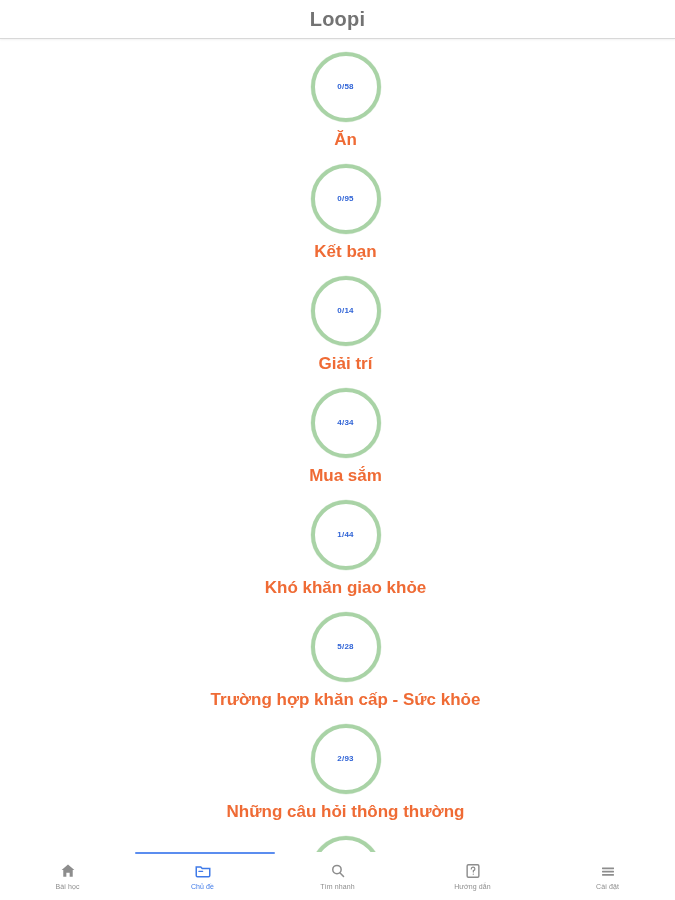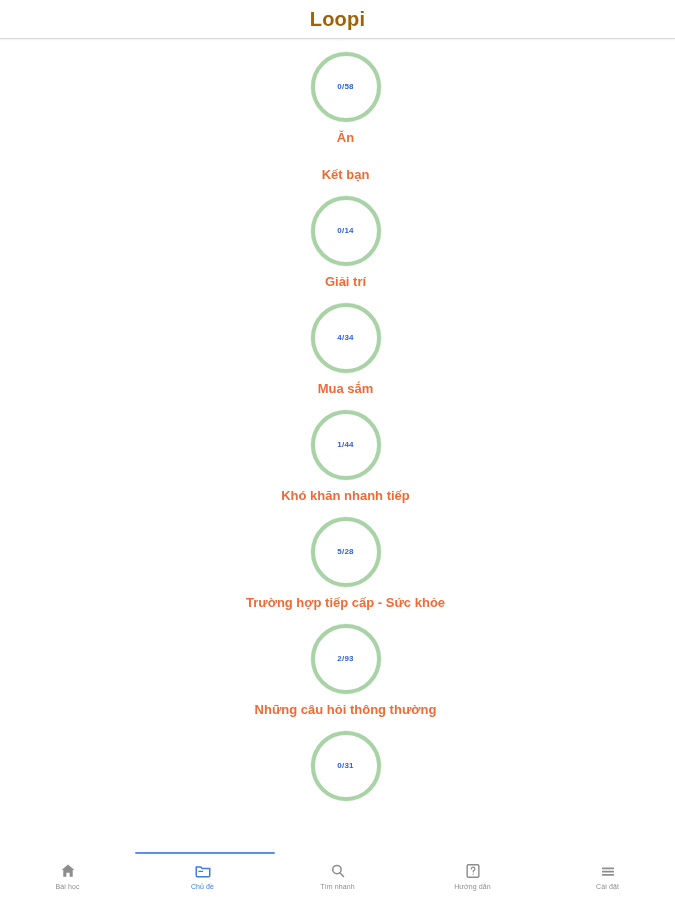--- a/index.html
+++ b/index.html
@@ -20,21 +20,21 @@
   .header {
     height:39px;
     flex:0 0 39px;
     display:flex; align-items:center; justify-content:center;
     background:#ffffff;
     border-bottom:1px solid #d8d8d8;
     box-shadow:0 1px 2px rgba(0,0,0,0.06);
     position:relative; z-index:5;
   }
   .header-title {
-    color:#a16207;
+    color:#737373;
     font-size:20px;
     font-weight:bold;
     letter-spacing:0.2px;
   }
 
   
   .topic-scroll {
     flex:1 1 auto;
     position:relative;
     overflow:hidden;
@@ -64,21 +64,21 @@
   .topic-count {
     color:#2f63d6;
     font-size:8px;
     font-weight:bold;
     letter-spacing:0.2px;
     line-height:1;
   }
   .topic-label {
     margin-top:8px;
     color:#ef6b35;
-    font-size:13px;
+    font-size:17px;
     font-weight:bold;
     text-align:center;
     white-space:nowrap;
   }
 
   
   .bottom-nav {
     flex:0 0 48px;
     height:48px;
     position:relative;
@@ -133,20 +133,23 @@
     <div class="topic-list">
 
       <div class="topic-item">
         <div class="topic-ring">
           <span class="topic-count">0/58</span>
         </div>
         <div class="topic-label">Ăn</div>
       </div>
 
       <div class="topic-item">
+        <div class="topic-ring">
+          <span class="topic-count">0/95</span>
+        </div>
         <div class="topic-label">Kết bạn</div>
       </div>
 
       <div class="topic-item">
         <div class="topic-ring">
           <span class="topic-count">0/14</span>
         </div>
         <div class="topic-label">Giải trí</div>
       </div>
 
@@ -154,28 +157,28 @@
         <div class="topic-ring">
           <span class="topic-count">4/34</span>
         </div>
         <div class="topic-label">Mua sắm</div>
       </div>
 
       <div class="topic-item">
         <div class="topic-ring">
           <span class="topic-count">1/44</span>
         </div>
-        <div class="topic-label">Khó khăn nhanh tiếp</div>
+        <div class="topic-label">Khó khăn giao khỏe</div>
       </div>
 
       <div class="topic-item">
         <div class="topic-ring">
           <span class="topic-count">5/28</span>
         </div>
-        <div class="topic-label">Trường hợp tiếp cấp - Sức khỏe</div>
+        <div class="topic-label">Trường hợp khăn cấp - Sức khỏe</div>
       </div>
 
       <div class="topic-item">
         <div class="topic-ring">
           <span class="topic-count">2/93</span>
         </div>
         <div class="topic-label">Những câu hỏi thông thường</div>
       </div>
 
       <div class="topic-item">

